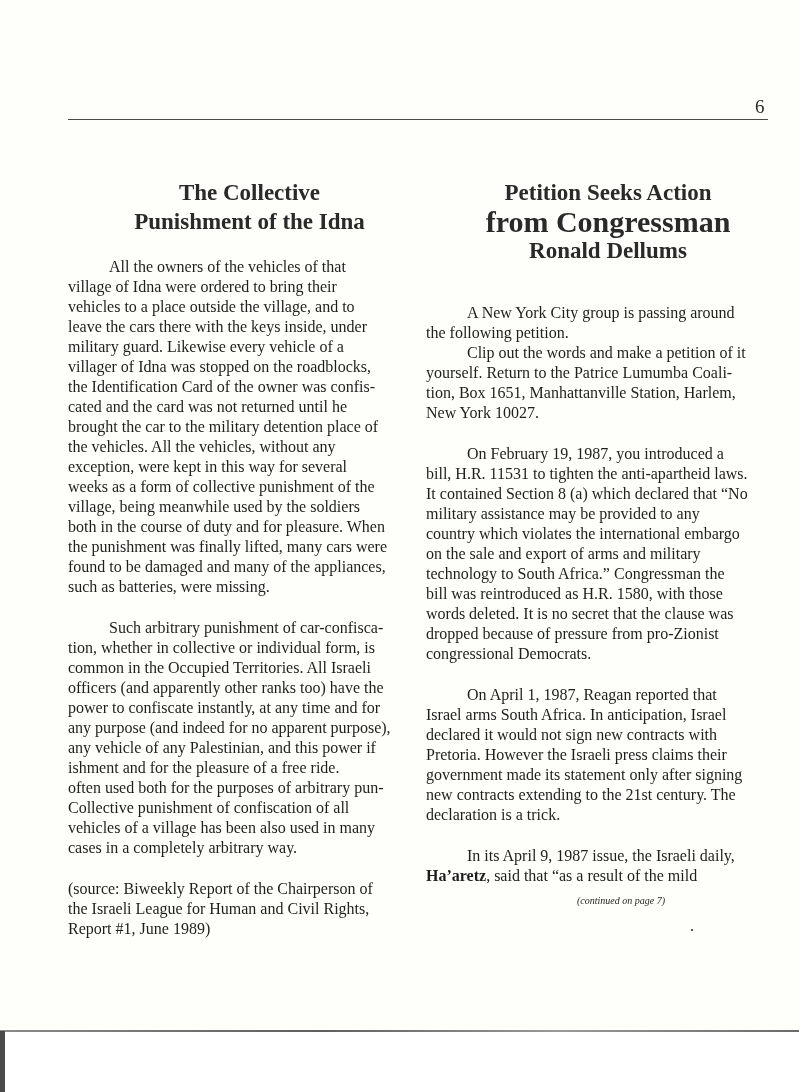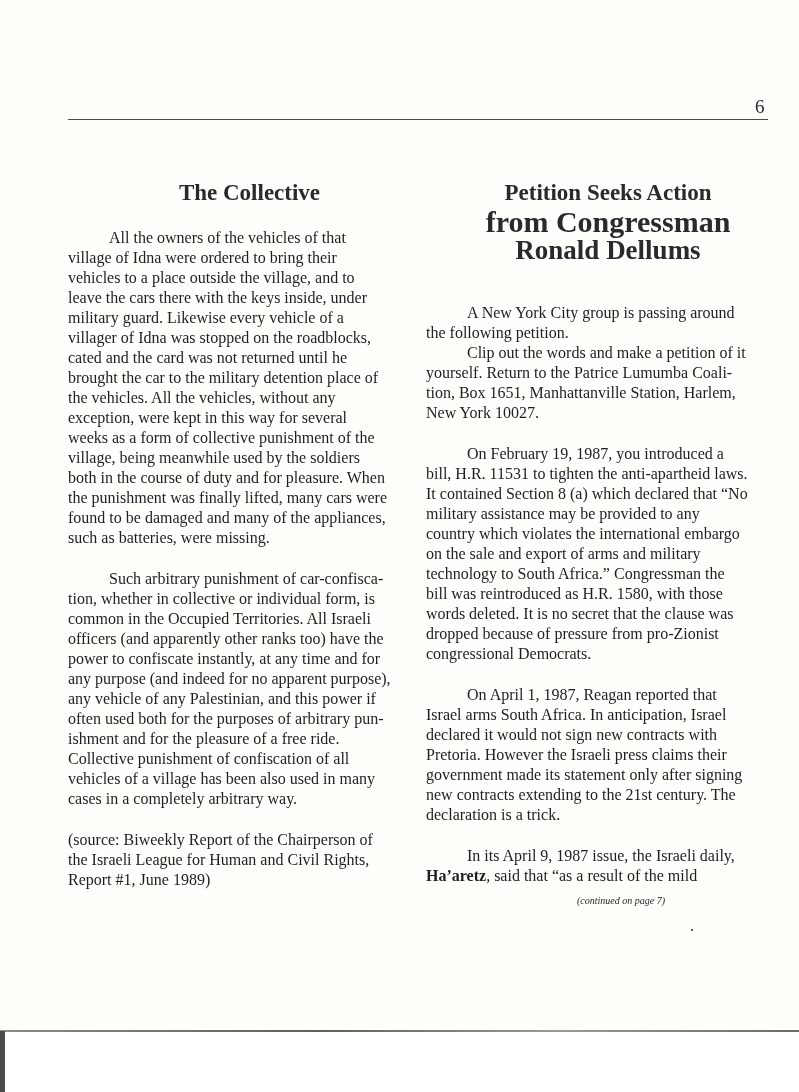--- a/index.html
+++ b/index.html
@@ -54,67 +54,69 @@
 </head>
 <body>
 
 <div class="page">
   <span class="page-number">6</span>
   <div class="header-rule"></div>
 
   <div class="col col-left">
     <h2 class="headline">
       <span class="body-line" style="font-size:23px;line-height:29px;">The Collective</span>
+      <span class="body-line" style="font-size:23px;line-height:29px;">Punishment of the Idna</span>
     </h2>
     <div>
       <span class="body-line indent">All the owners of the vehicles of that</span>
       <span class="body-line">village of Idna were ordered to bring their</span>
       <span class="body-line">vehicles to a place outside the village, and to</span>
       <span class="body-line">leave the cars there with the keys inside, under</span>
       <span class="body-line">military guard. Likewise every vehicle of a</span>
       <span class="body-line">villager of Idna was stopped on the roadblocks,</span>
+      <span class="body-line">the Identification Card of the owner was confis-</span>
       <span class="body-line">cated and the card was not returned until he</span>
       <span class="body-line">brought the car to the military detention place of</span>
       <span class="body-line">the vehicles. All the vehicles, without any</span>
       <span class="body-line">exception, were kept in this way for several</span>
       <span class="body-line">weeks as a form of collective punishment of the</span>
       <span class="body-line">village, being meanwhile used by the soldiers</span>
       <span class="body-line">both in the course of duty and for pleasure. When</span>
       <span class="body-line">the punishment was finally lifted, many cars were</span>
       <span class="body-line">found to be damaged and many of the appliances,</span>
       <span class="body-line">such as batteries, were missing.</span>
     </div>
     <div class="gap-lg"></div>
     <div>
       <span class="body-line indent">Such arbitrary punishment of car-confisca-</span>
       <span class="body-line">tion, whether in collective or individual form, is</span>
       <span class="body-line">common in the Occupied Territories. All Israeli</span>
       <span class="body-line">officers (and apparently other ranks too) have the</span>
       <span class="body-line">power to confiscate instantly, at any time and for</span>
       <span class="body-line">any purpose (and indeed for no apparent purpose),</span>
       <span class="body-line">any vehicle of any Palestinian, and this power if</span>
+      <span class="body-line">ishment and for the pleasure of a free ride.</span>
       <span class="body-line">often used both for the purposes of arbitrary pun-</span>
-      <span class="body-line">ishment and for the pleasure of a free ride.</span>
       <span class="body-line">Collective punishment of confiscation of all</span>
       <span class="body-line">vehicles of a village has been also used in many</span>
       <span class="body-line">cases in a completely arbitrary way.</span>
     </div>
     <div class="gap-lg"></div>
     <div>
       <span class="body-line">(source: Biweekly Report of the Chairperson of</span>
       <span class="body-line">the Israeli League for Human and Civil Rights,</span>
       <span class="body-line">Report #1, June 1989)</span>
     </div>
   </div>
 
   <div class="col col-right">
     <h2 class="headline">
       <span class="body-line" style="font-size:23px;line-height:29px;">Petition Seeks Action</span>
       <span class="body-line" style="font-size:30px;line-height:29px;">from Congressman</span>
-      <span class="body-line" style="font-size:27px;line-height:29px;">Ronald Dellums</span>
+      <span class="body-line" style="font-size:23px;line-height:29px;">Ronald Dellums</span>
     </h2>
     <div>
       <span class="body-line indent">A New York City group is passing around</span>
       <span class="body-line">the following petition.</span>
     </div>
     <div>
       <span class="body-line indent">Clip out the words and make a petition of it</span>
       <span class="body-line">yourself. Return to the Patrice Lumumba Coali-</span>
       <span class="body-line">tion, Box 1651, Manhattanville Station, Harlem,</span>
       <span class="body-line">New York 10027.</span>

